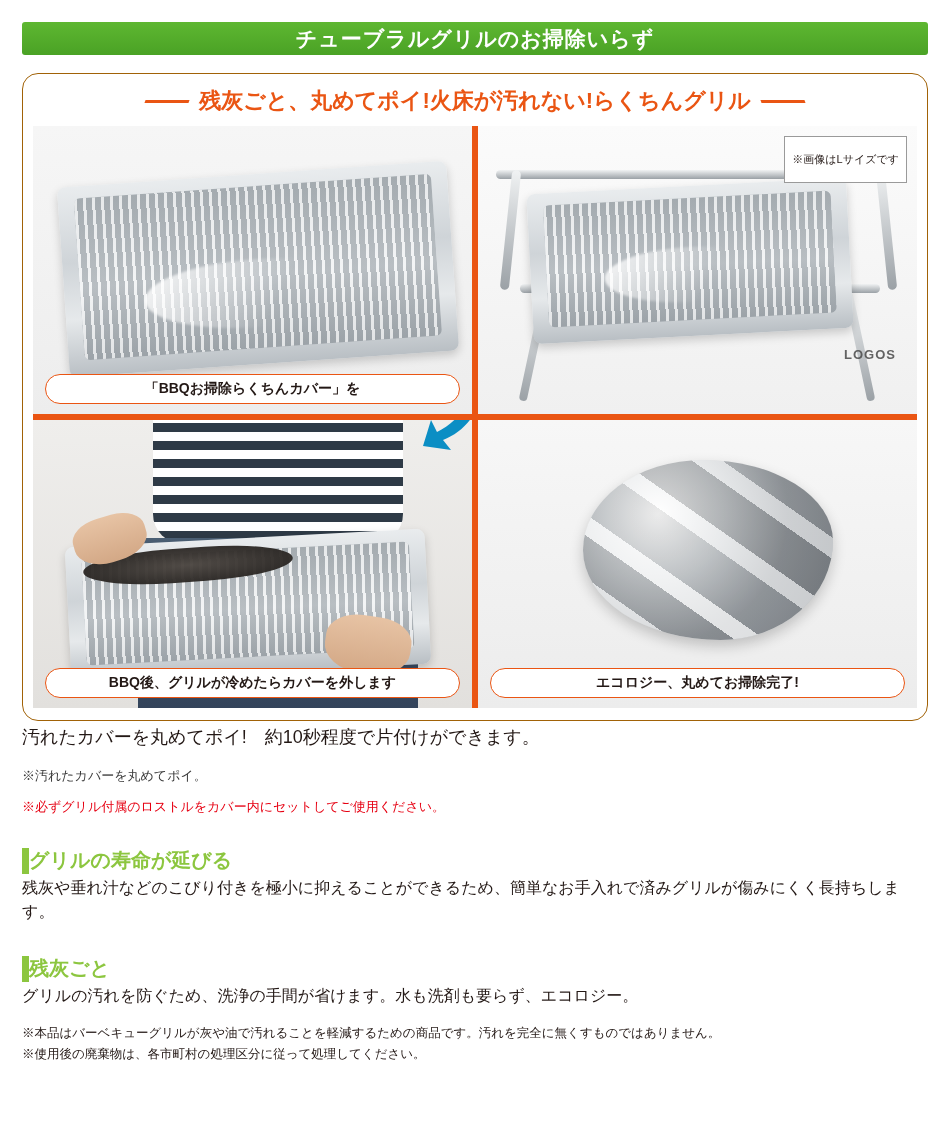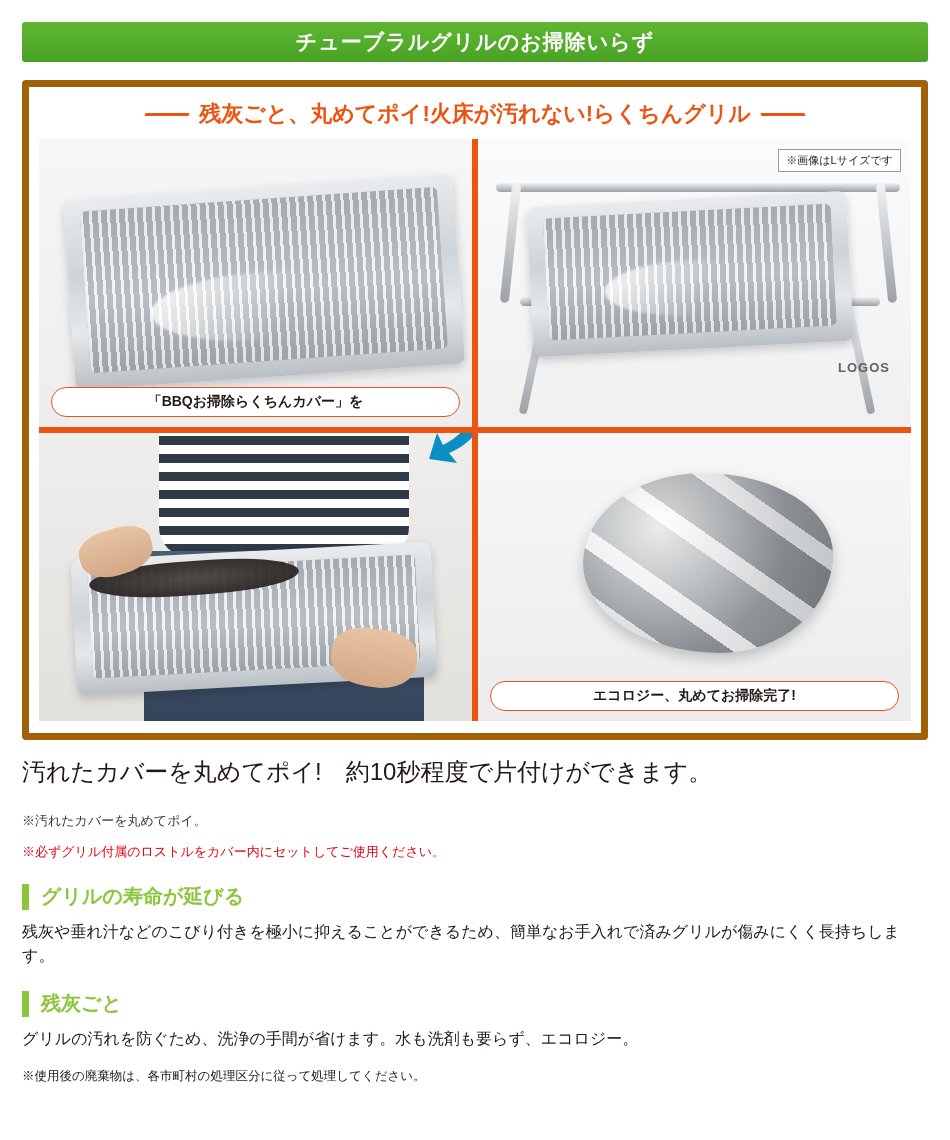--- a/index.html
+++ b/index.html
@@ -16,39 +16,39 @@
   }
   .page {
     width: 950px; height: 1140px;
     padding: 0 22px;
     position: relative;
   }
 
   
   .header-bar {
     margin: 22px 0 0 0;
-    height: 40px;
+    height: 33px;
     background: linear-gradient(#5eb731, #4aa225);
     border-radius: 3px;
     display: flex;
     align-items: center;
     justify-content: center;
   }
   .header-title {
     color: #ffffff;
     font-size: 21px;
     font-weight: bold;
     letter-spacing: 1px;
   }
 
   
   .orange-frame {
     margin-top: 18px;
-    border: 7px solid #a16207;
-    border-radius: 4px;
+    border: 1px solid #a16207;
+    border-radius: 16px;
     background: #ffffff;
     padding: 10px 10px 12px 10px;
   }
   .orange-heading {
     display: flex;
     align-items: center;
     justify-content: center;
     gap: 10px;
     padding: 2px 0 10px 0;
   }
@@ -101,21 +101,21 @@
     font-weight: bold;
     color: #231815;
     z-index: 6;
   }
   .size-note {
     position: absolute;
     right: 10px; top: 10px;
     background: #ffffff;
     border: 1px solid #9a9a9a;
     font-size: 11px;
-    padding: 3px 7px;
+    padding: 15px 7px;
     color: #231815;
     z-index: 7;
   }
 
   
   .arrow {
     position: absolute;
     z-index: 8;
     width: 0; height: 0;
     pointer-events: none;
@@ -222,46 +222,45 @@
     background:
       linear-gradient(35deg, rgba(255,255,255,.85) 0 6%, rgba(0,0,0,0) 6% 14%,
         rgba(255,255,255,.6) 14% 18%, rgba(0,0,0,.12) 18% 30%,
         rgba(255,255,255,.7) 30% 36%, rgba(0,0,0,.08) 36% 52%,
         rgba(255,255,255,.55) 52% 58%, rgba(0,0,0,.15) 58% 72%,
         rgba(255,255,255,.5) 72% 78%, rgba(0,0,0,.1) 78% 100%);
   }
 
   
   .lead {
-    margin-top: 16px;
-    font-size: 24px;
+    margin-top: 4px;
+    font-size: 18px;
     color: #231815;
     letter-spacing: 0px;
   }
   .note {
     margin-top: 7px;
     font-size: 13px;
     color: #3a3a3a;
   }
   .note.red { color: #e60012; margin-top: 10px; }
 
   .sec-head {
     display: flex;
     align-items: center;
-    gap: 12px;
-    margin-top: 22px;
+    margin-top: 31px;
   }
   .sec-bar {
     width: 7px; height: 26px; background: #8cc63f;
   }
   .sec-title {
     font-size: 20px; font-weight: bold; color: #8cc63f;
   }
   .sec-body {
-    margin-top: 10px;
+    margin-top: 2px;
     font-size: 16px;
     line-height: 1.5;
     color: #231815;
   }
   .foot-note {
     font-size: 12.5px;
     color: #231815;
     margin-top: 8px;
     line-height: 1.55;
   }
@@ -339,20 +338,21 @@
           <div class="arrow" style="left:388px; top:-34px;">
             <svg width="70" height="70" viewBox="0 0 70 70">
               <path d="M62 6 C56 30, 42 46, 22 54 L30 64 L2 60 L10 34 L16 46 C32 38, 46 24, 52 4 Z" fill="#0b8ec4"></path>
             </svg>
           </div>
 
           <div class="arrow" style="right:-40px; top:132px;">
             
           </div>
         </div>
+        <div class="caption">BBQ後、グリルが冷めたらカバーを外します</div>
       </div>
 
       <div class="cell" id="cell4">
         <div class="photo">
           <div class="ball"></div>
         </div>
         <div class="caption">エコロジー、丸めてお掃除完了!</div>
       </div>
 
     </div>
@@ -368,16 +368,17 @@
   </div>
   <p class="sec-body">残灰や垂れ汁などのこびり付きを極小に抑えることができるため、簡単なお手入れで済みグリルが傷みにくく長持ちします。</p>
 
   <div class="sec-head">
     <span class="sec-bar"></span>
     <span class="sec-title">残灰ごと</span>
   </div>
   <p class="sec-body">グリルの汚れを防ぐため、洗浄の手間が省けます。水も洗剤も要らず、エコロジー。</p>
 
   <div class="foot-note">
+    <div>※本品はバーベキューグリルが灰や油で汚れることを軽減するための商品です。汚れを完全に無くすものではありません。</div>
     <div>※使用後の廃棄物は、各市町村の処理区分に従って処理してください。</div>
   </div>
 
 </div>
 
 </body></html>

